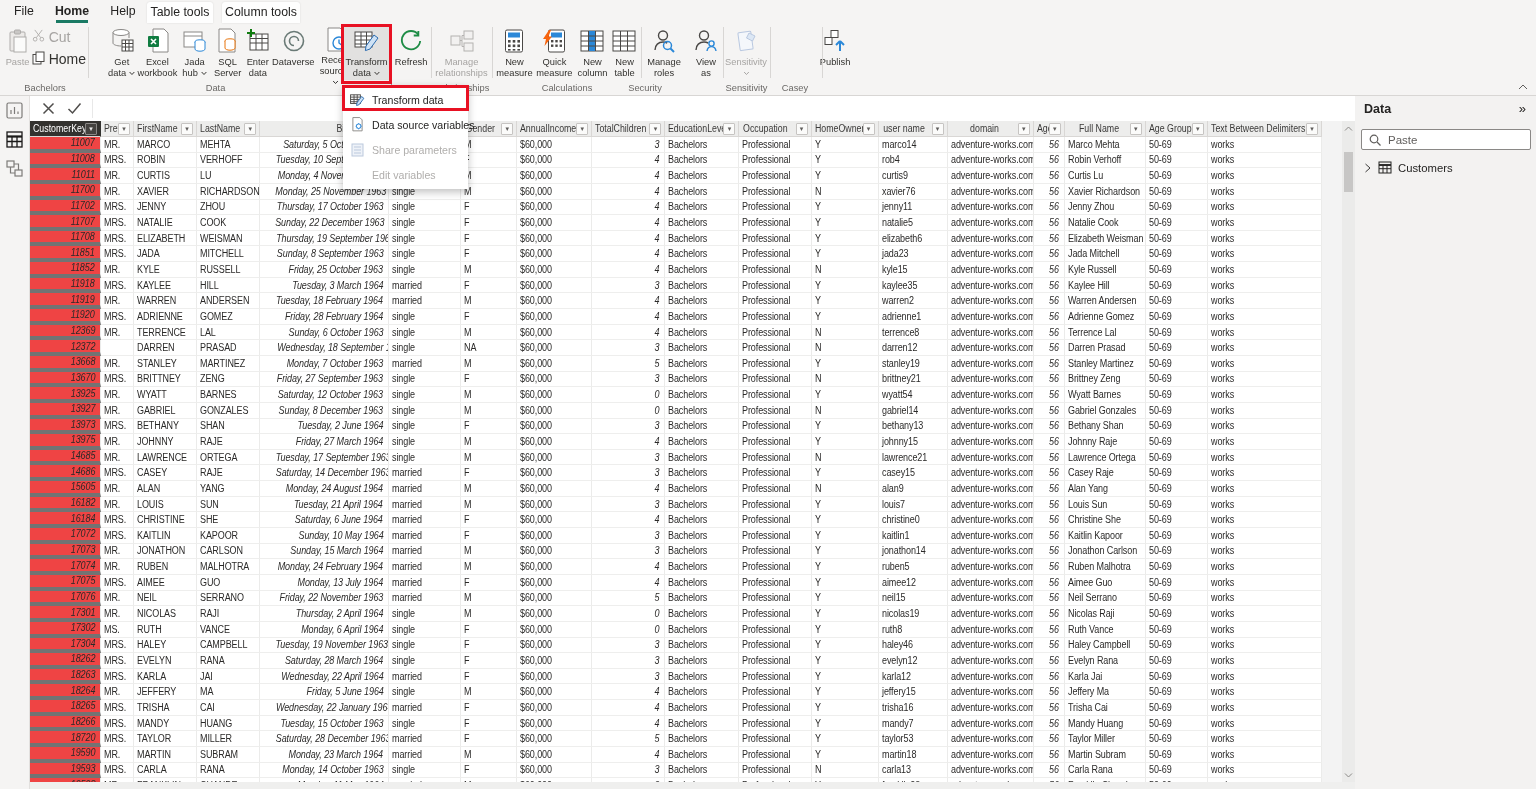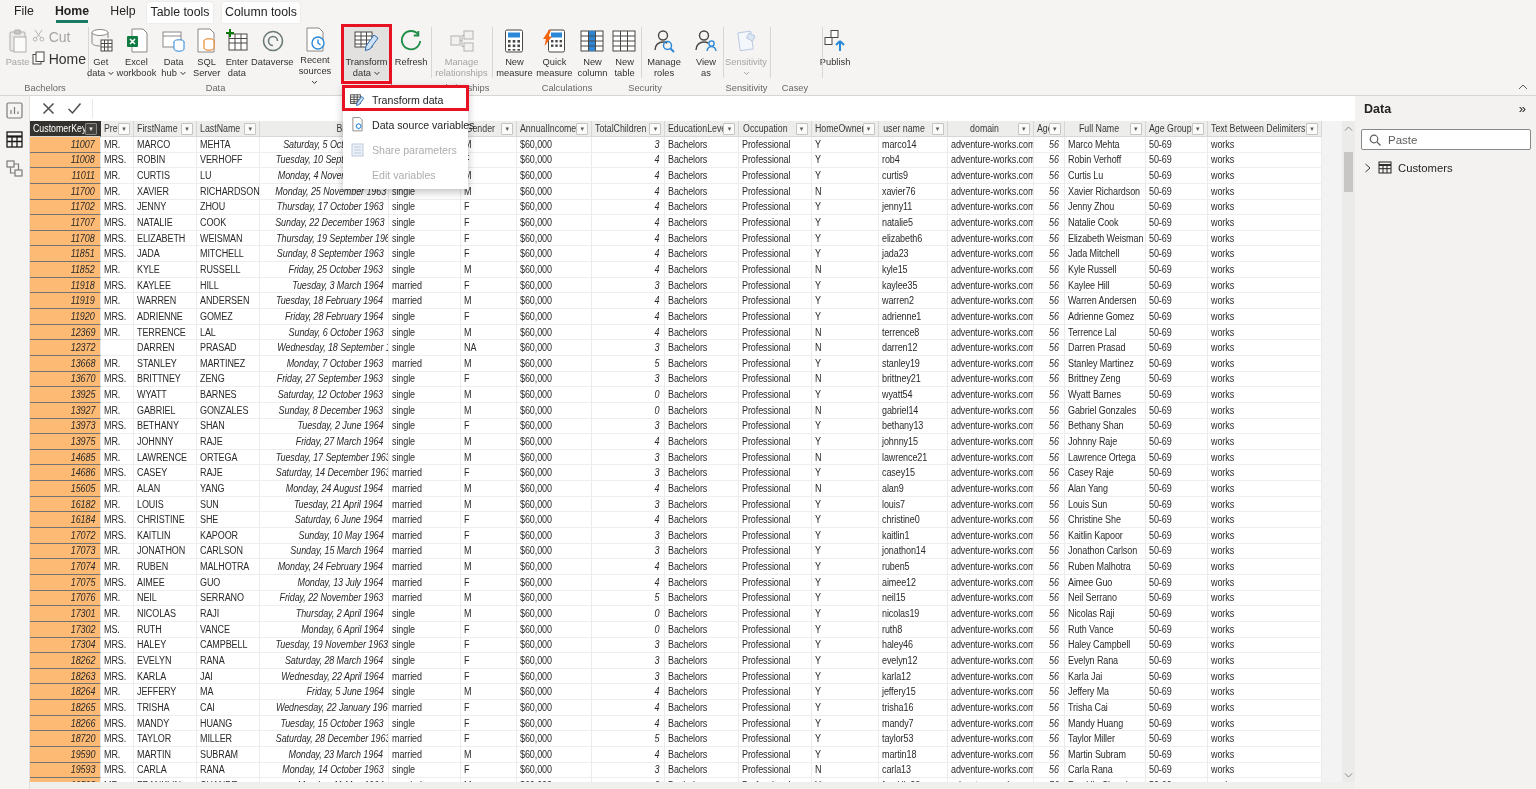--- a/index.html
+++ b/index.html
@@ -44,21 +44,21 @@
 thead th .hl{display:block;transform:scaleX(.88);transform-origin:0 50%}
 thead th.h-right .hl{text-align:right;transform-origin:100% 50%}
 thead th.h-center .hl{text-align:center;transform-origin:50% 50%}
 thead th .fbtn{position:absolute;right:3px;top:2px;width:12px;height:12px;background:#fbfbfa;border:1px solid #c6c4c2;border-radius:1px;font-size:7px;line-height:10px;text-align:center;color:#5f5d5b;font-family:"DejaVu Sans",sans-serif}
 thead th.sel{background:#33322f;color:#fff;border-right:1px solid #33322f}
 thead th.sel .fbtn{background:#44423f;border-color:#8a8886;color:#e8e8e8}
 td{height:15.65px;font-size:10px;letter-spacing:-.1px;color:#2b2a29;border-right:1px solid #ebebea;border-bottom:1px solid #eeeeed;padding:0 5px 0 3px;vertical-align:middle}
 td .cw{display:inline-block;white-space:nowrap;transform:scaleX(.9);transform-origin:0 50%}
 td.c-right{text-align:right;font-style:italic}
 td.c-right .cw{transform-origin:100% 50%}
-td.c-sel{background:#fdba74;border-bottom:1px solid #737373}
+td.c-sel{background:#ef4444;border-bottom:4px solid #737373}
 
 #vscroll{position:absolute;left:1342px;top:121px;width:13px;height:661px;background:#ebebea}
 #vthumb{position:absolute;left:2px;top:31px;width:9px;height:40px;background:#c7c6c5}
 .sarrow{position:absolute;left:0;width:13px;height:14px;display:flex;align-items:center;justify-content:center}
 #hscroll{position:absolute;left:30px;top:782px;width:1325px;height:7px;background:#efefee}
 
 #panel{position:absolute;left:1355px;top:96px;width:181px;height:693px;background:#f3f2f1}
 #panel-title{position:absolute;left:9px;top:6px;font-size:12.5px;font-weight:bold;color:#252423}
 #panel-collapse{position:absolute;right:12px;top:5px;font-size:13px;color:#252423;letter-spacing:-2px}
 #searchbox{position:absolute;left:6px;top:33px;width:170px;height:21px;background:#fff;border:1px solid #8a8886;border-radius:2px;display:flex;align-items:center;padding-left:7px;gap:7px}
@@ -108,21 +108,21 @@
               <rect x="4" y="1" width="8" height="9.5"></rect>
             </svg>
           </span>
         <span>Home</span>
       </div>
     </div>
   </div>
   <div class="grplabel" style="left:4px;width:82px">Bachelors</div>
   <div class="gsep" style="left:88px"></div>
 
-  <div class="grp" style="left:86px;width:249px">
+  <div class="grp" style="left:107px;width:249px">
     <div class="rbtn" style="width:31px">
       <span class="ric">
         <svg width="24" height="26" viewBox="0 0 24 26">
             <ellipse cx="11" cy="4.5" rx="8" ry="3" fill="#fff" stroke="#8a8886"></ellipse>
             <path d="M3 4.5 V15 c0 1.6 3.6 3 8 3 M19 4.5 V10" fill="none" stroke="#8a8886"></path>
             <rect x="12" y="12" width="11" height="11" fill="#fff" stroke="#4a4846"></rect>
             <path d="M12 15.5 h11 M12 19 h11 M15.5 12 v11 M19 12 v11" stroke="#4a4846"></path>
           </svg>
       </span>
       <span class="rlb"><span>Get data</span> <svg style="display:inline" width="7" height="5" viewBox="0 0 7 5" fill="none" stroke="#33322f">
@@ -141,21 +141,21 @@
     </div>
     <div class="rbtn" style="width:33px">
       <span class="ric">
         <svg width="24" height="24" viewBox="0 0 24 24">
             <rect x="1" y="3" width="18" height="15" fill="#fff" stroke="#8a8886"></rect>
             <path d="M1 7 h18" stroke="#8a8886"></path>
             <ellipse cx="17" cy="13" rx="5" ry="2.2" fill="#fff" stroke="#2b88d8"></ellipse>
             <path d="M12 13 v7 c0 1.2 2.2 2.2 5 2.2 s5 -1 5 -2.2 v-7" fill="#fff" stroke="#2b88d8"></path>
           </svg>
       </span>
-      <span class="rlb"><span>Data hub</span> <svg style="display:inline" width="7" height="5" viewBox="0 0 7 5" fill="none" stroke="#33322f">
+      <span class="rlb"><span>Jada hub</span> <svg style="display:inline" width="7" height="5" viewBox="0 0 7 5" fill="none" stroke="#33322f">
             <path d="M1 1l2.5 2.5L6 1"></path>
           </svg></span>
     </div>
     <div class="rbtn" style="width:35px">
       <span class="ric">
         <svg width="22" height="26" viewBox="0 0 22 26">
             <path d="M3 1 h12 l4 4 v19 H3 z" fill="#fff" stroke="#8a8886"></path>
             <ellipse cx="14" cy="13" rx="5" ry="2.2" fill="#fff" stroke="#e8740c"></ellipse>
             <path d="M9 13 v7 c0 1.2 2.2 2.2 5 2.2 s5 -1 5 -2.2 v-7" fill="#fff" stroke="#e8740c"></path>
           </svg>

